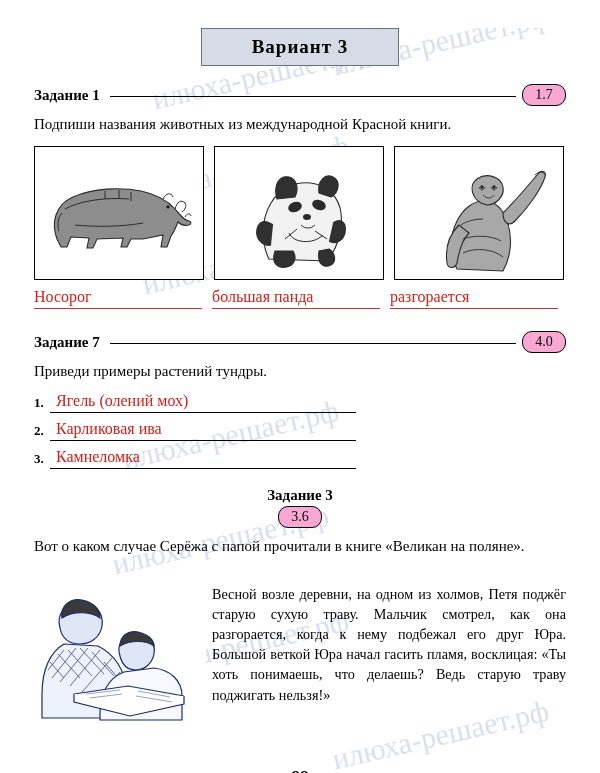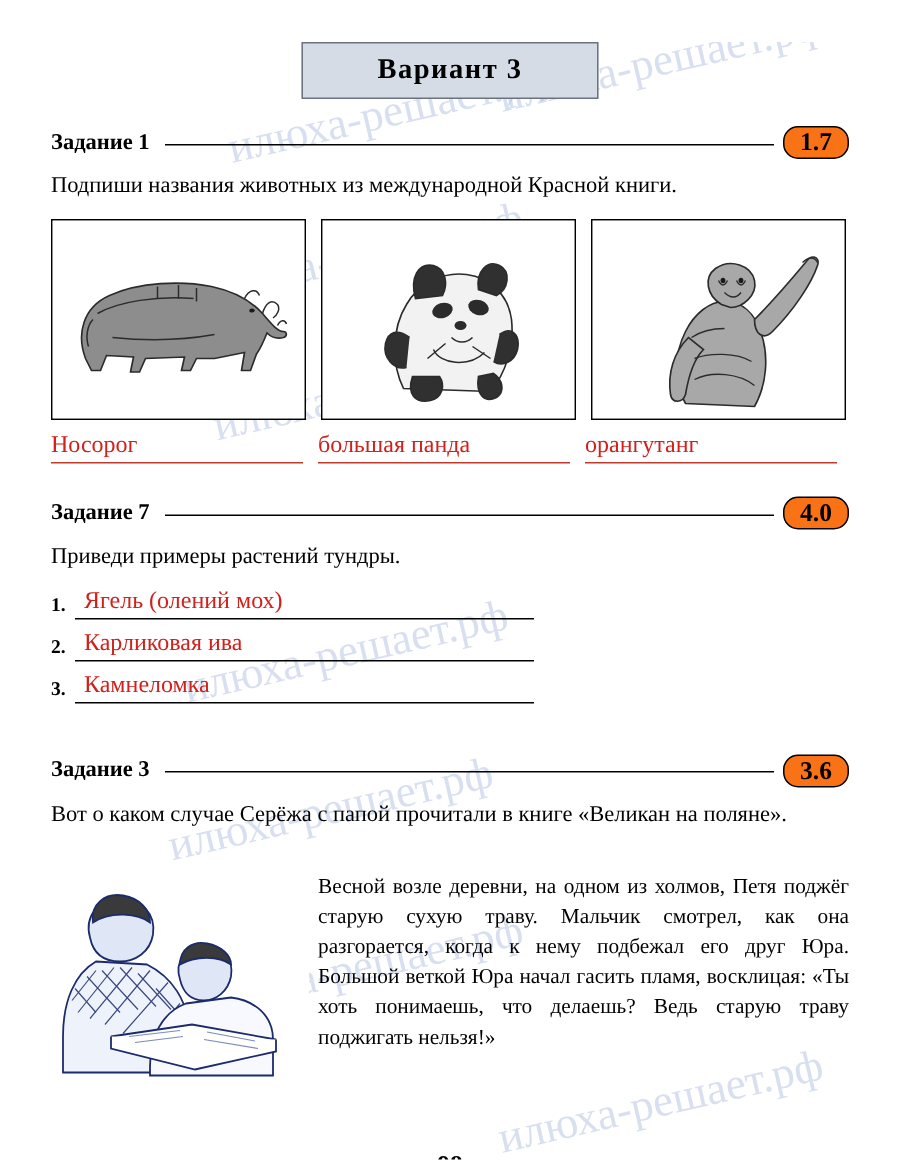--- a/index.html
+++ b/index.html
@@ -68,25 +68,24 @@
     background:#000;
     margin:0 6px 0 10px;
     margin-top:2px;
   }
   .score{
     min-width:34px;
     height:20px;
     border:1px solid #000;
     border-radius:10px;
     display:flex;align-items:center;justify-content:center;
-    font-size:17px;
-    font-family:"Liberation Serif", serif;
-    background:#f97316;
+    font-size:14px;
+    font-family:"Liberation Serif", serif;
+    background:#f9a8d4;
     padding:0 4px;
-    font-weight:bold;
   }
   .task-text{
     font-size:15px;
     line-height:1.35;
     margin:8px 0 0 0;
     position:relative;z-index:6;
   }
   
   .img-row{
     display:flex;
@@ -270,21 +269,21 @@
   </div>
 
   <div class="answer-row">
     <div class="ans-cell">
       <span class="ans-text">Носорог</span>
     </div>
     <div class="ans-cell">
       <span class="ans-text">большая панда</span>
     </div>
     <div class="ans-cell">
-      <span class="ans-text">орангутанг</span>
+      <span class="ans-text">разгорается</span>
     </div>
   </div>
 
   <div class="task-head" style="margin-top:22px;">
     <div class="t-label">Задание 7</div>
     <div class="rule"></div>
     <div class="score">4.0</div>
   </div>
   <div class="task-text">Приведи примеры растений тундры.</div>
 
@@ -302,21 +301,21 @@
       </div>
     </div>
     <div class="num-item">
       <div class="n">3.</div>
       <div class="line">
         <span class="hand">Камнеломка</span>
       </div>
     </div>
   </div>
 
-  <div class="task-head" style="margin-top:34px;">
+  <div class="task-head" style="margin-top:18px;flex-direction:column;">
     <div class="t-label">Задание 3</div>
     <div class="rule"></div>
     <div class="score">3.6</div>
   </div>
   <div class="task-text">Вот о каком случае Серёжа с папой прочитали в книге «Великан на поляне».</div>
 
   <div class="story">
     <div class="story-img">
       <svg width="172" height="140" viewBox="0 0 172 140">
         <rect width="172" height="140" fill="#ffffff"></rect>

